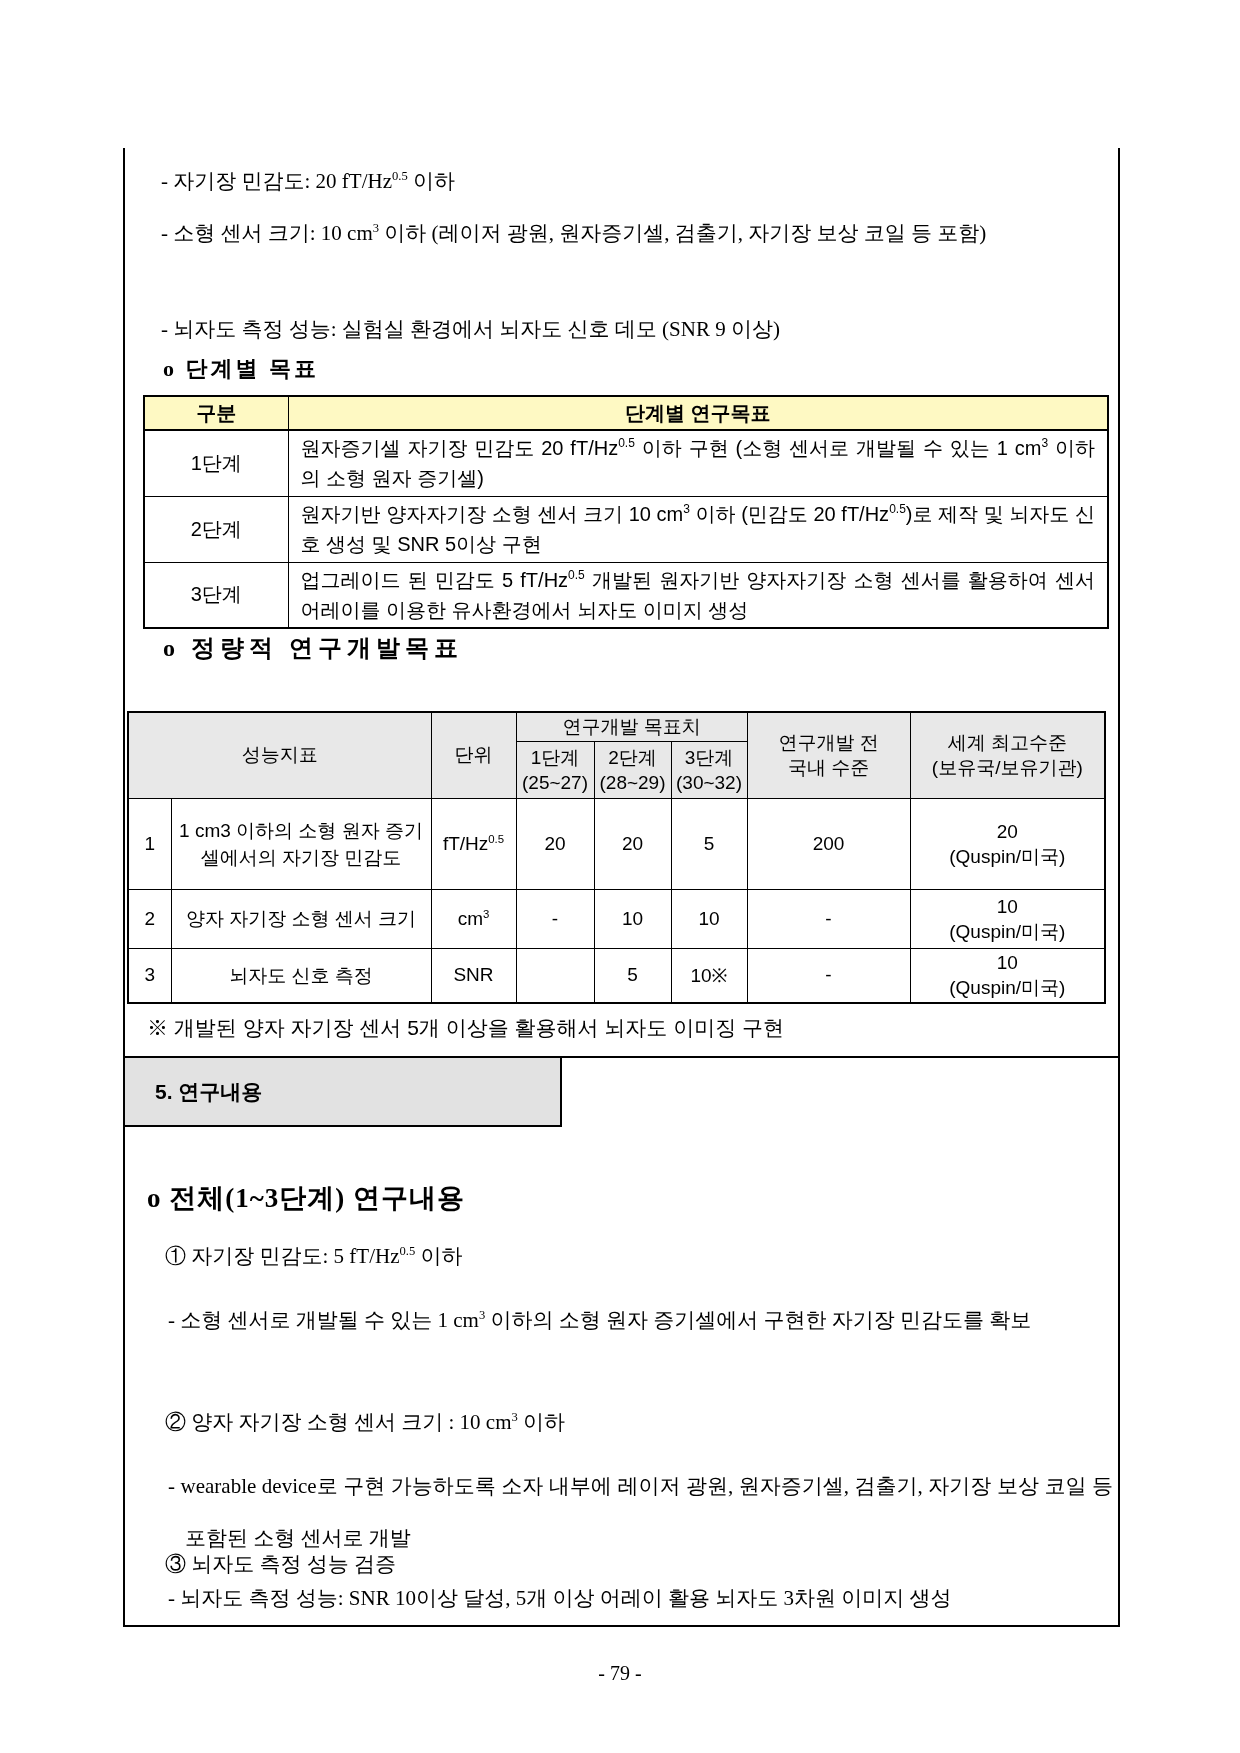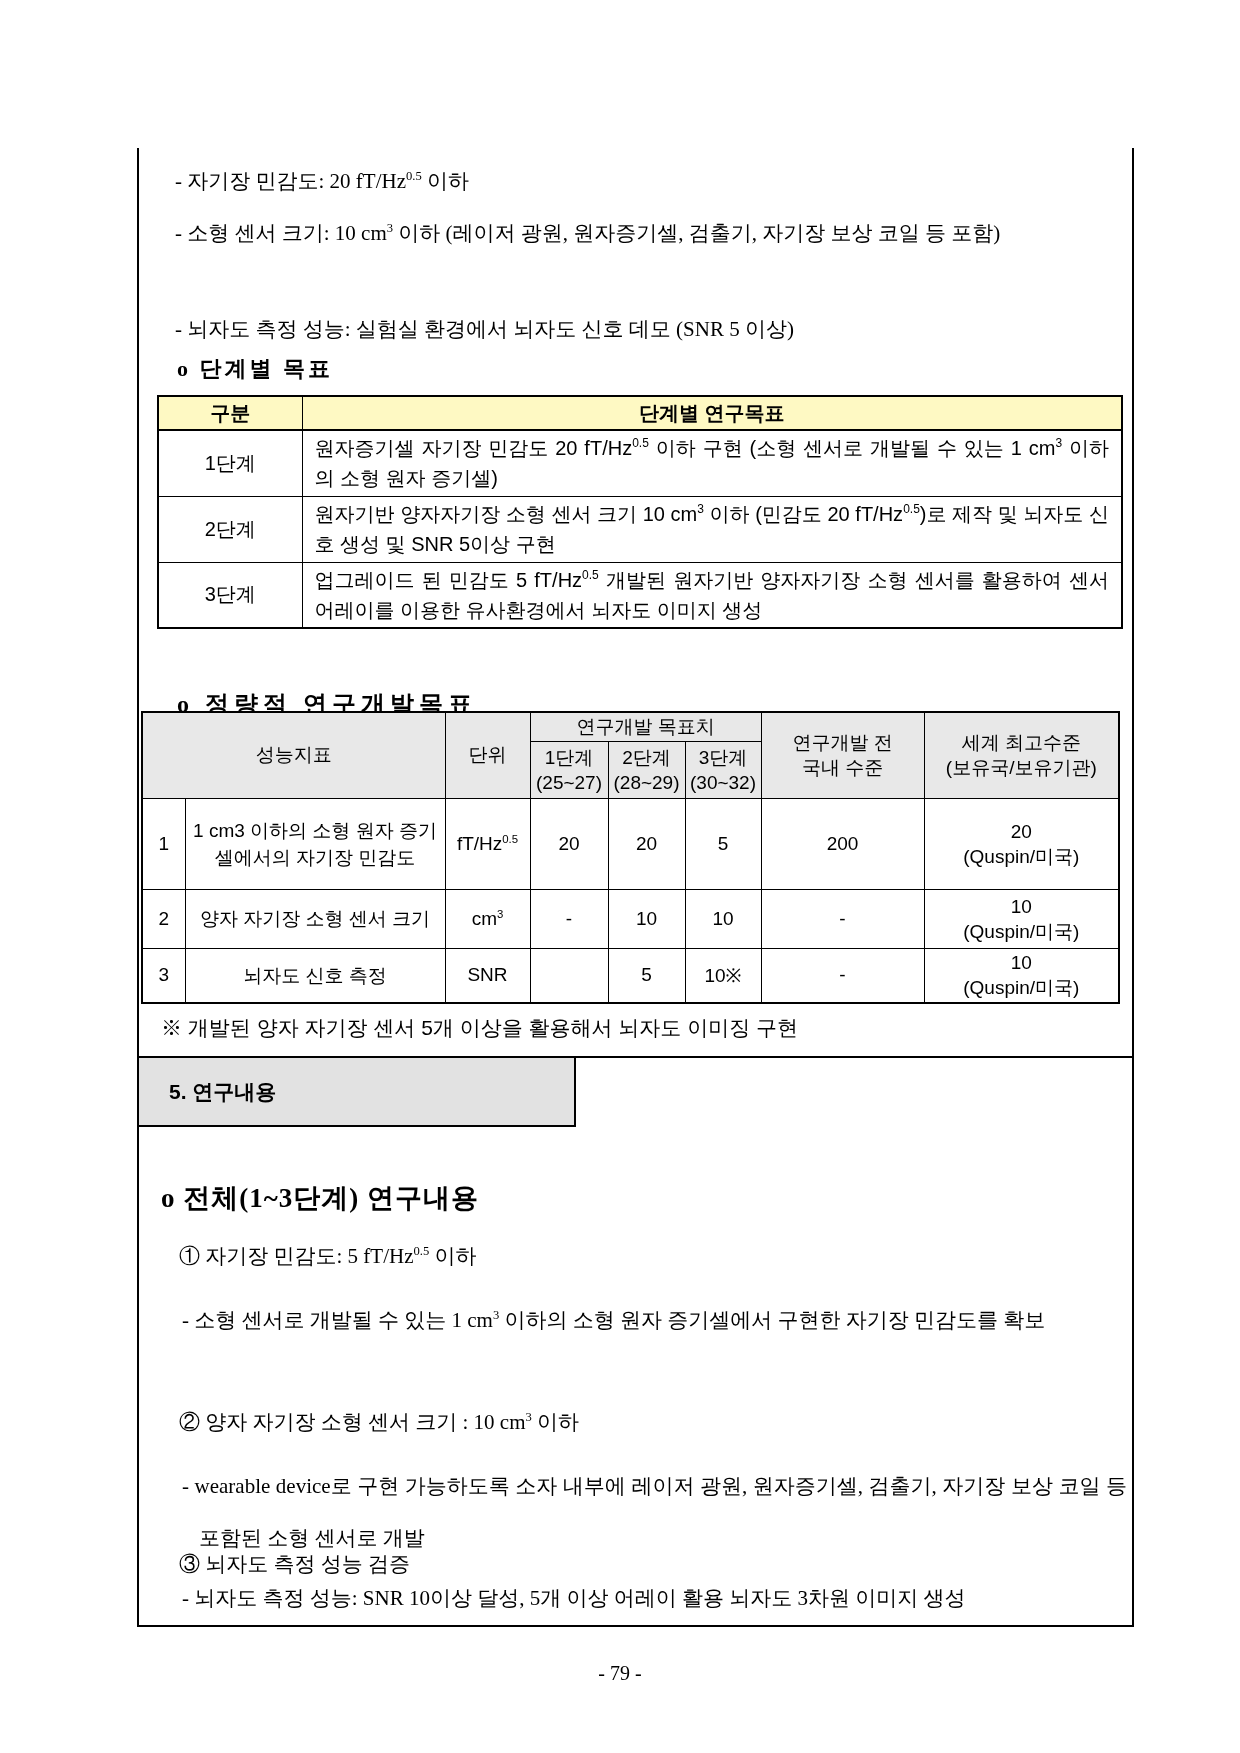--- a/index.html
+++ b/index.html
@@ -5,36 +5,36 @@
   html,body{margin:0;padding:0;}
   body{
     width:1240px;height:1753px;position:relative;background:#ffffff;color:#000;
     font-family:"Liberation Serif", serif;
   }
   sup{font-size:0.6em;vertical-align:super;line-height:0;}
 
   .frame{
     position:absolute;left:123px;top:148px;width:997px;height:1479px;
     border-left:2px solid #000;border-right:2px solid #000;border-bottom:2px solid #000;
-    box-sizing:border-box;overflow:hidden;margin-left:14px;
+    box-sizing:border-box;overflow:hidden;
   }
 
   
   .bullet{
     position:absolute;left:36px;width:930px;font-size:21px;line-height:47px;
     padding-left:17px;text-indent:-17px;text-align:justify;
   }
   #b1{top:10px}
   #b2{top:62px}
   #b3{top:158px}
 
   
   .h-serif{position:absolute;font-weight:bold;white-space:nowrap;}
   #h-stage{top:206px;left:38px;font-size:22px;letter-spacing:3px;}
-  #h-quant{top:540px;left:38px;font-size:24px;letter-spacing:5px;}
+  #h-quant{top:484px;left:38px;font-size:24px;letter-spacing:5px;}
   #h-overall{top:1032px;left:22px;font-size:27px;letter-spacing:1px;text-align:center;}
 
   table{border-collapse:collapse;table-layout:fixed;font-family:"Liberation Sans", sans-serif;}
 
   
   .t1{position:absolute;top:247px;left:18px;width:966px;font-size:20px;border:2px solid #000;}
   .t1 th,.t1 td{border:1px solid #000;vertical-align:middle;}
   .t1 thead th{background:#fef9c3;height:30px;font-weight:bold;border-bottom:2px solid #000;text-align:center;}
   .t1 tbody tr{height:66px;}
   .t1 td.stage{text-align:center;}
@@ -77,21 +77,21 @@
 
   .pageno{position:absolute;top:1662px;left:0;width:1240px;text-align:center;font-size:20px;}
 </style>
 </head>
 <body>
 
 <div class="frame">
 
   <div class="bullet" id="b1">- 자기장 민감도: 20 fT/Hz<sup>0.5</sup> 이하</div>
   <div class="bullet" id="b2">- 소형 센서 크기: 10 cm<sup>3</sup> 이하 (레이저 광원, 원자증기셀, 검출기, 자기장 보상 코일 등 포함)</div>
-  <div class="bullet" id="b3">- 뇌자도 측정 성능: 실험실 환경에서 뇌자도 신호 데모 (SNR 5 이상)</div>
+  <div class="bullet" id="b3">- 뇌자도 측정 성능: 실험실 환경에서 뇌자도 신호 데모 (SNR 9 이상)</div>
 
   <div class="h-serif" id="h-stage">o 단계별 목표</div>
 
   <table class="t1">
     <colgroup>
         <col style="width:144px">
         <col>
       </colgroup>
     <thead>
       <tr>

